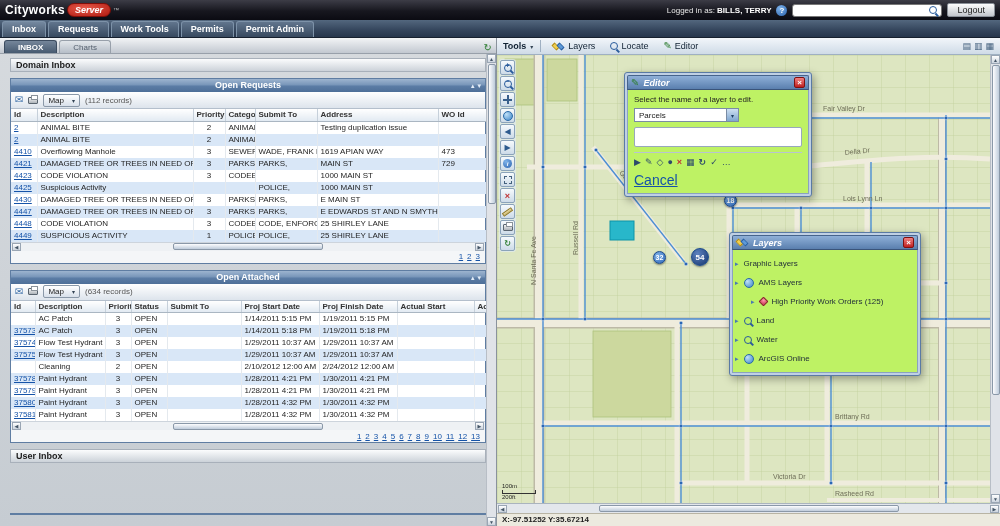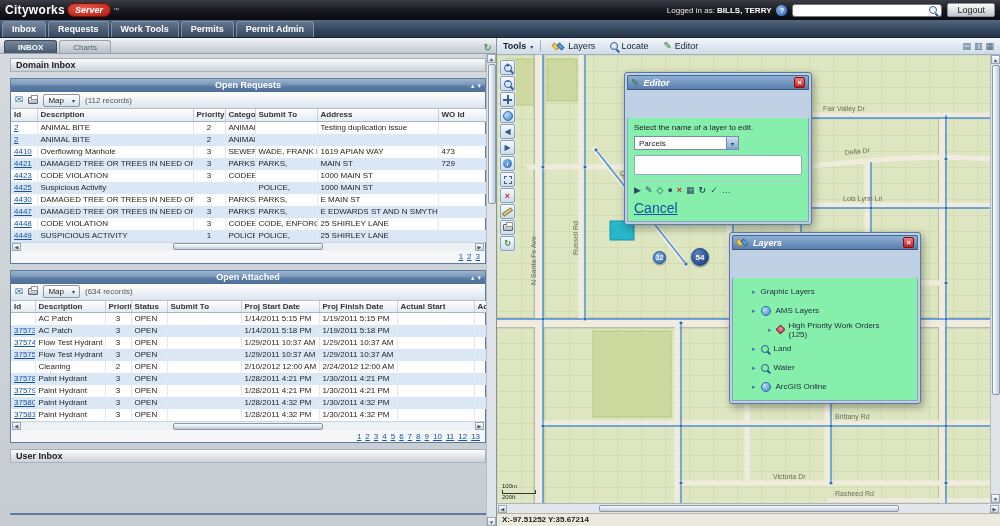--- a/index.html
+++ b/index.html
@@ -118,30 +118,30 @@
   .m32 { left:156px; top:196px; }
   .m54 { left:194px; top:193px; width:18px; height:18px; font-size:8px; background:radial-gradient(circle at 35% 30%,#5f83c0,#15356e);text-align:right; }
 
   
   .window { position:absolute; background:#bfd0e4; border:1px solid #5a7aa4; border-radius:3px; padding:2px; box-shadow:2px 3px 8px rgba(0,0,0,.35); }
   .editor-win { left:127px; top:17px; width:188px; z-index:5; }
   .layers-win { left:232px; top:177px; width:192px; z-index:6; }
   .win-title { height:15px; background:linear-gradient(#8fb0d8,#5a7fae); display:flex; align-items:center; padding:0 3px; border:1px solid #46648c; border-bottom-color:#3a547a; border-radius:2px 2px 0 0; }
   .win-title .t { color:#fff; font-weight:bold; font-size:9px; font-style:italic; flex:1; margin-left:4px; }
   .close-btn { width:11px; height:11px; background:linear-gradient(#f08080,#c02020); border:1px solid #801010; border-radius:2px; color:#fff; font-size:8px; line-height:9px; text-align:center; font-weight:bold; }
-  .win-body { background:#86efac; border:1px solid #8ba2bf; border-top:none; padding:5px 6px; font-size:8px;margin-top:28px; }
+  .win-body { background:#bef264; border:1px solid #8ba2bf; border-top:none; padding:5px 6px; font-size:8px; }
   .ed-prompt { color:#222; margin-bottom:4px; }
   .ed-select { width:105px; height:14px; background:#fff; border:1px solid #7a8ca4; display:flex; align-items:center; padding-left:4px; }
   .sel-btn { margin-left:auto; width:12px; height:12px; background:linear-gradient(#cfe0f2,#7fa6d0); border-left:1px solid #7a8ca4; font-size:6px; color:#1c3c64; display:flex; align-items:center; justify-content:center; }
   .ed-listbox { margin-top:5px; height:20px; background:#fff; border:1px solid #98a8bc; border-radius:2px; }
   .ed-tools { margin-top:5px; border-top:1px solid #b8c4d2; padding-top:4px; display:flex; gap:4px; align-items:center; }
   .ed-tools span, .ed-tools i { font-size:9px; color:#2d4a6b; font-style:normal; }
   .cancel { display:inline-block; margin-top:5px; color:#1553a8; text-decoration:underline; font-size:14px; }
 
-  .tree { padding:4px 19px; }
+  .tree { padding:4px 2px; }
   .tree-row { display:flex; align-items:center; gap:5px; height:19px; font-size:8px; color:#1e2a38; }
   .tree-arrow { color:#4a7ab4; font-size:7px; }
   .indent { margin-left:16px; }
 
   .scalebar { position:absolute; left:5px; bottom:2px; z-index:2; font-size:6px; color:#1e1e1e; line-height:7px; }
   .sb-line { display:block; width:34px; height:4px; border:1px solid #333; border-top:none; }
 
   .map-hscroll { height:10px; border-top:1px solid #aab4be; background:#e3e7ec; flex:none; }
   .map-status { height:13px; background:#eceadf; border-top:1px solid #b8b4a4; font-size:8px; font-weight:bold; color:#222; padding:1px 5px; flex:none; }
 </style>

